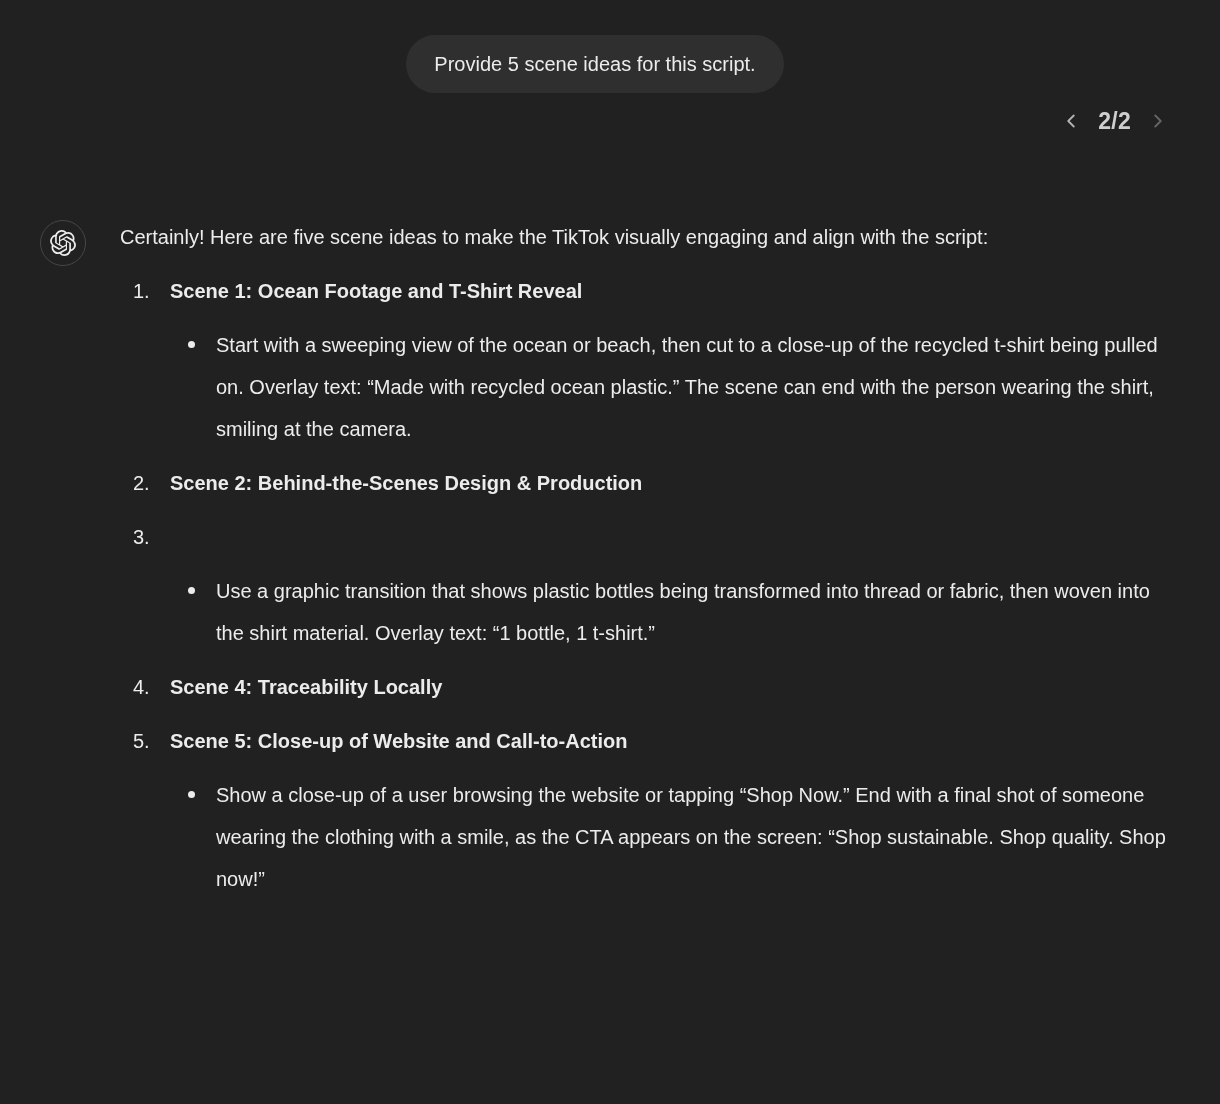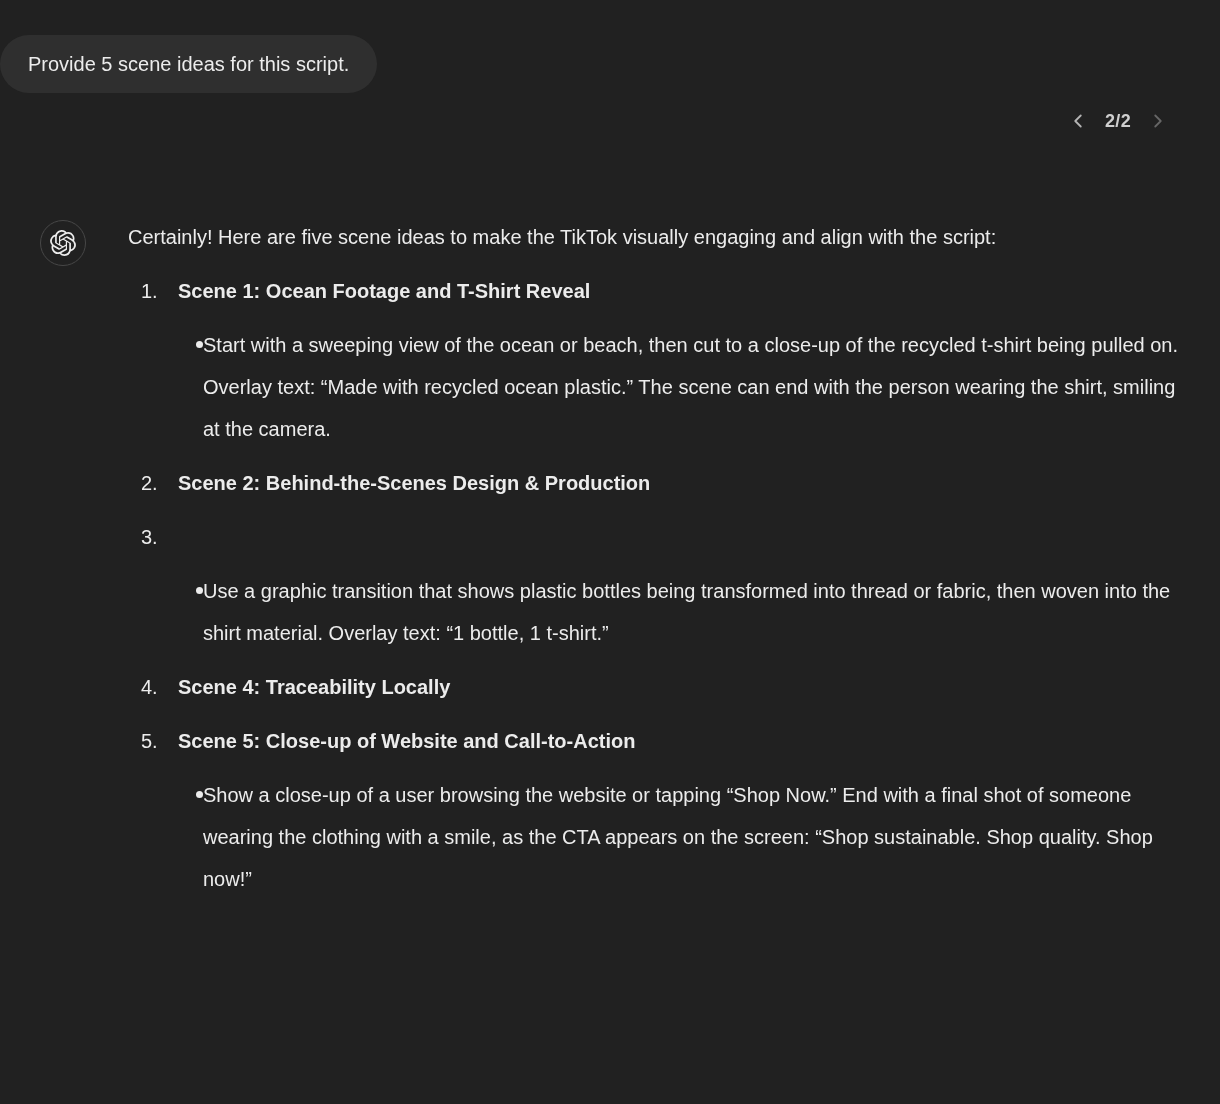--- a/index.html
+++ b/index.html
@@ -8,21 +8,21 @@
     width: 1220px; height: 1104px;
     background: #212121;
     color: #ececec;
     font-family: "Liberation Sans", sans-serif;
     overflow: hidden;
   }
 
   
   .user-row {
     display: flex;
-    justify-content: flex-start;
+    justify-content: center;
     padding: 35px 30px 0 0;
   }
   .user-bubble {
     background: #2f2f2f;
     border-radius: 29px;
     padding: 16px 28px;
     font-size: 20px;
     line-height: 26px;
     max-width: 640px;
     color: #ececec;
@@ -42,33 +42,32 @@
     border: none;
     padding: 0;
     width: 24px; height: 24px;
     display: flex;
     align-items: center;
     justify-content: center;
     cursor: pointer;
   }
   .chev-btn svg { display: block; }
   .page-indicator {
-    font-size: 18px;
+    font-size: 23px;
     font-weight: 700;
     color: #cfcfcf;
     letter-spacing: 0.3px;
   }
 
   
   .assistant-row {
     display: flex;
     align-items: flex-start;
     padding-left: 40px;
     margin-top: 81px;
-    gap: 8px;
   }
   .assistant-avatar {
     width: 46px; height: 46px;
     border-radius: 50%;
     border: 1px solid #474747;
     display: flex;
     align-items: center;
     justify-content: center;
     flex-shrink: 0;
     margin-top: 4px;
@@ -100,21 +99,21 @@
     padding: 0;
   }
   .bullet-item { display: flex; align-items: flex-start; }
   .bullet-dot {
     width: 7px; height: 7px;
     border-radius: 50%;
     background: #ececec;
     margin: 17px 0 0 55px;
     flex-shrink: 0;
   }
-  .bullet-text { }
+  .bullet-text { margin-left: 21px; }
 </style>
 </head>
 <body>
 
 <div>
 
   <div class="user-row">
     <div class="user-bubble">Provide 5 scene ideas for this script.</div>
   </div>
 

